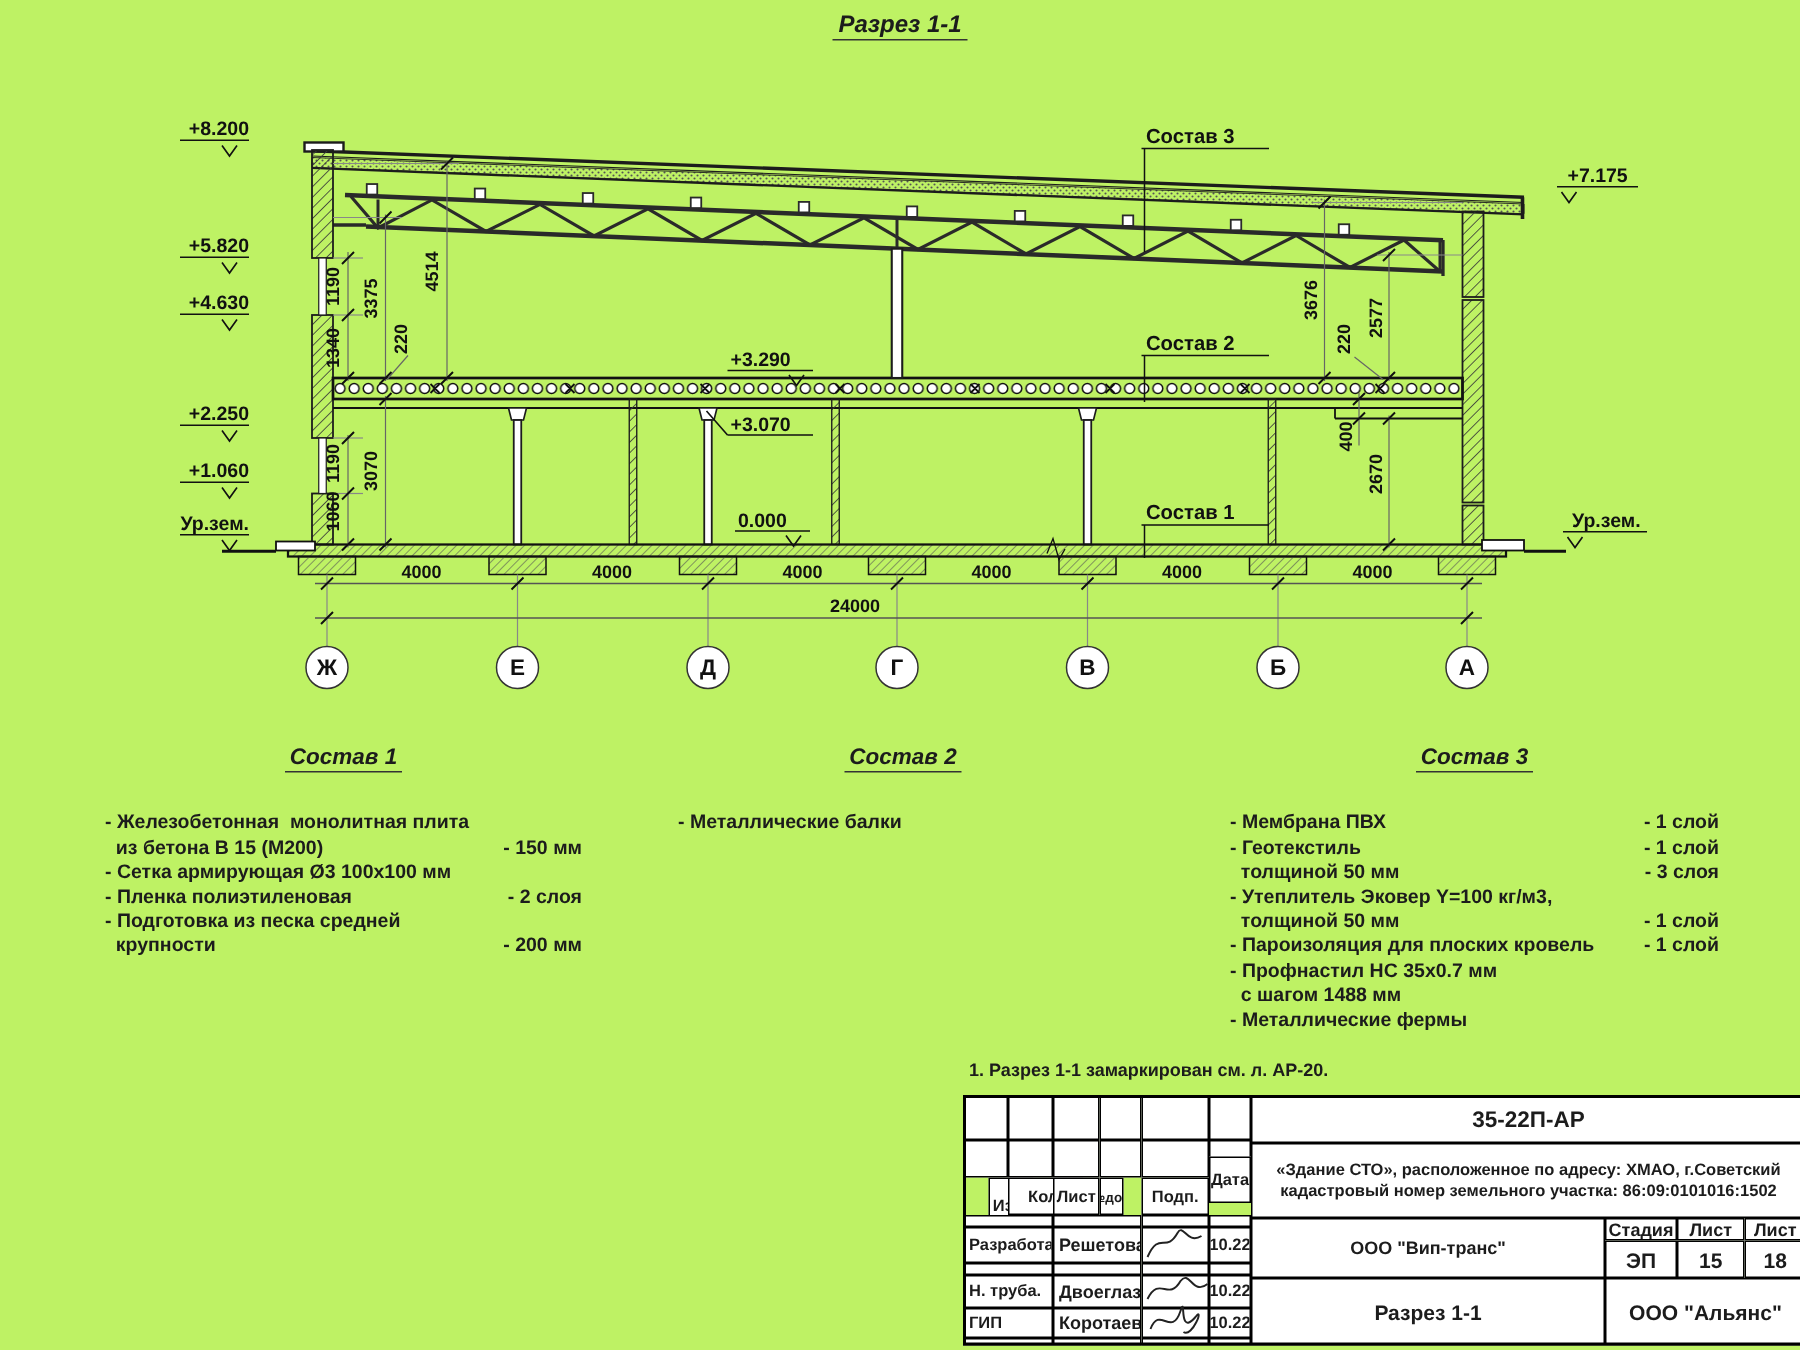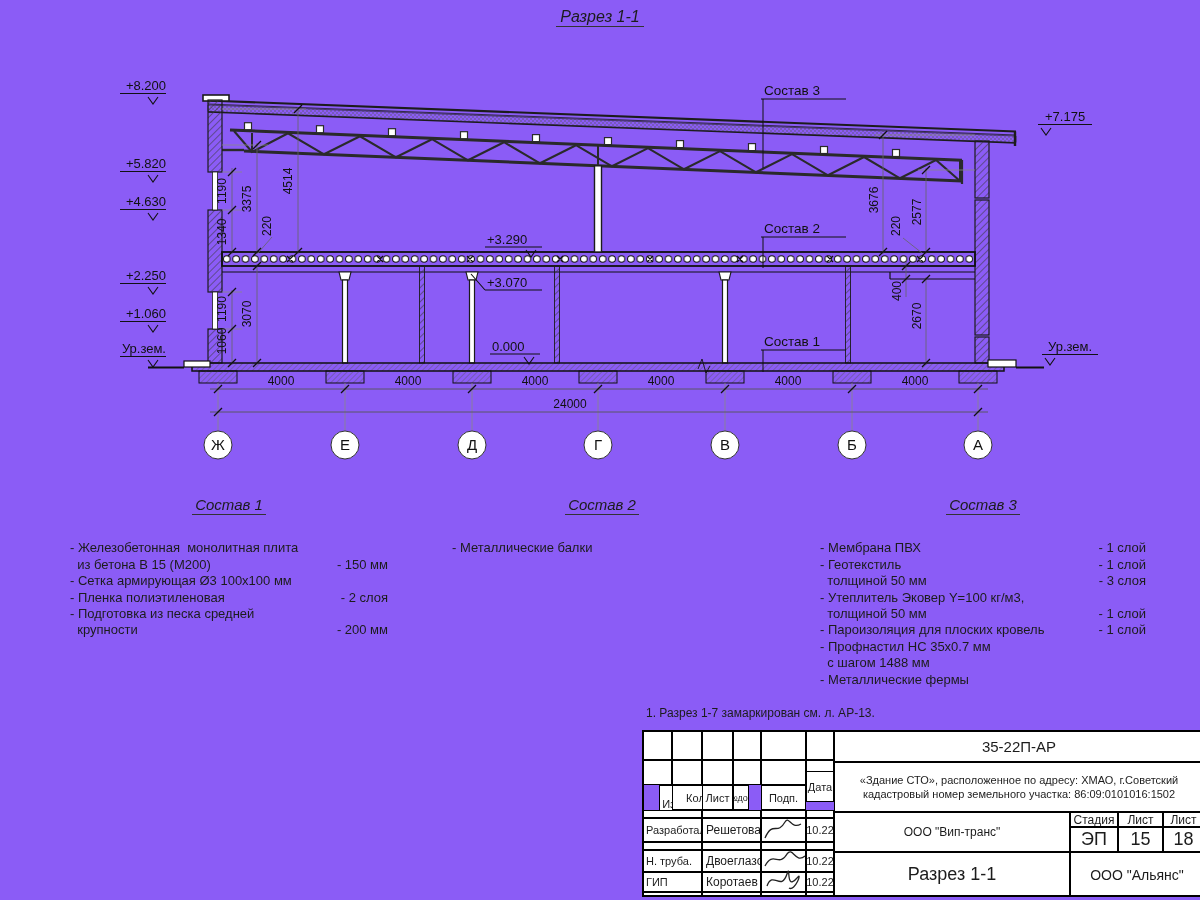--- a/index.html
+++ b/index.html
@@ -1,17 +1,17 @@
 <!DOCTYPE html>
 <html><head>
 <meta charset="utf-8">
 <style>
   html,body{margin:0;padding:0;background:#e8e8e8;}
-  .page{position:relative;width:1200px;height:900px;background:#8b5cf6;overflow:hidden;
-        font-family:"Liberation Sans",sans-serif;color:#1c1c1c;}
+  .page{position:relative;width:1200px;height:900px;background:#bef264;overflow:hidden;
+        font-family:"Liberation Sans",sans-serif;color:#1c1c1c;font-weight:bold;}
   .abs{position:absolute;}
   
   svg text{fill:#111;stroke:none;font-family:"Liberation Sans",sans-serif;}
   .dt{font-size:12px;}
   .et{font-size:13px;}
   .ax{font-size:15px;}
   .co{font-size:13.5px;}
   .bt{font-size:12px;}
   
   .main-title{left:0;top:8px;width:1200px;text-align:center;font-size:16px;font-style:italic;}
@@ -26,21 +26,21 @@
   .note{font-size:12px;}
   
   .tb{left:642px;top:730px;width:562px;height:167px;}
   .tb .c{position:absolute;border:1px solid #000;box-sizing:border-box;
          display:flex;align-items:center;justify-content:center;overflow:hidden;
          background:#fff;}
   .tb .lft{justify-content:flex-start;padding-left:3px;}
   .tb .thick{position:absolute;left:0;top:0;width:562px;height:167px;
              border:2px solid #000;box-sizing:border-box;pointer-events:none;background:transparent;}
   .f9{font-size:9px;} .f11{font-size:11px;} .f12{font-size:12px;}
-  .f13{font-size:18px;} .f14{font-size:14px;} .f15{font-size:15px;}
+  .f13{font-size:14px;} .f14{font-size:14px;} .f15{font-size:15px;}
   .two-line{flex-direction:column;line-height:14px;font-size:11px;}
   .sig-abs{position:absolute;pointer-events:none;}
 </style>
 </head>
 <body>
 
 <div class="page">
 
   <div class="abs main-title">
     <span>Разрез 1-1</span>
@@ -308,21 +308,21 @@
     <div class="srow"><span class="st">- Геотекстиль</span><span class="sv">- 1 слой</span></div>
     <div class="srow"><span class="st">  толщиной 50 мм</span><span class="sv">- 3 слоя</span></div>
     <div class="srow"><span class="st">- Утеплитель Эковер Y=100 кг/м3,</span><span class="sv"></span></div>
     <div class="srow"><span class="st">  толщиной 50 мм</span><span class="sv">- 1 слой</span></div>
     <div class="srow"><span class="st">- Пароизоляция для плоских кровель</span><span class="sv">- 1 слой</span></div>
     <div class="srow"><span class="st">- Профнастил НС 35х0.7 мм</span><span class="sv"></span></div>
     <div class="srow"><span class="st">  с шагом 1488 мм</span><span class="sv"></span></div>
     <div class="srow"><span class="st">- Металлические фермы</span><span class="sv"></span></div>
   </div>
 
-  <div class="abs note" style="left:646px;top:706px">1. Разрез 1-7 замаркирован см. л. АР-13.</div>
+  <div class="abs note" style="left:646px;top:706px">1. Разрез 1-1 замаркирован см. л. АР-20.</div>
 
   <div class="abs tb">
 
     <div class="c" style="left:0;top:0;width:30px;height:30px"></div>
     <div class="c" style="left:30px;top:0;width:30px;height:30px"></div>
     <div class="c" style="left:60px;top:0;width:31px;height:30px"></div>
     <div class="c" style="left:91px;top:0;width:28px;height:30px"></div>
     <div class="c" style="left:119px;top:0;width:45px;height:30px"></div>
     <div class="c" style="left:164px;top:0;width:28px;height:30px"></div>
     <div class="c" style="left:0;top:30px;width:30px;height:25px"></div>

